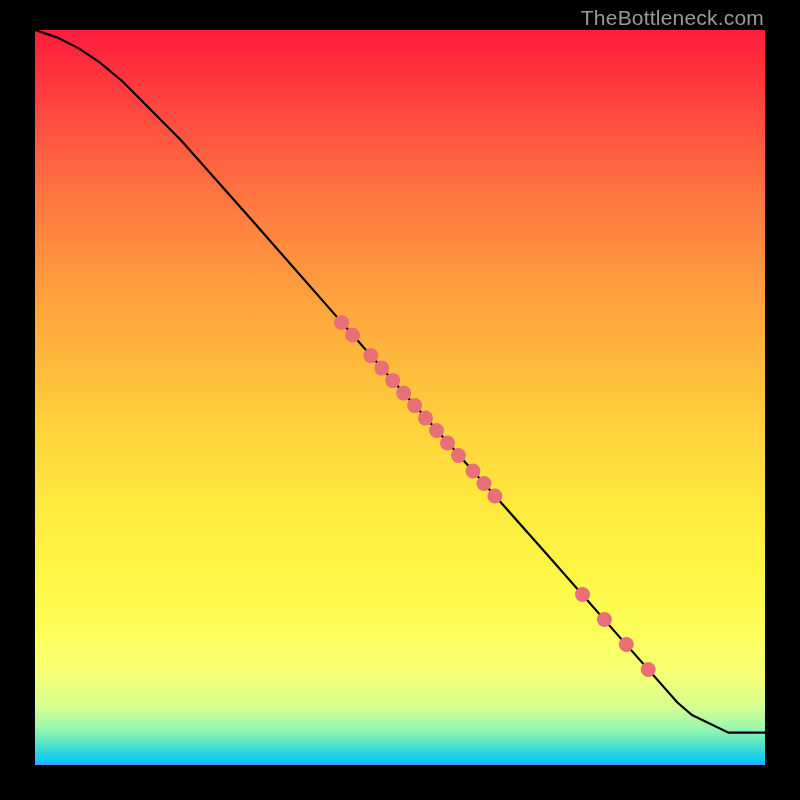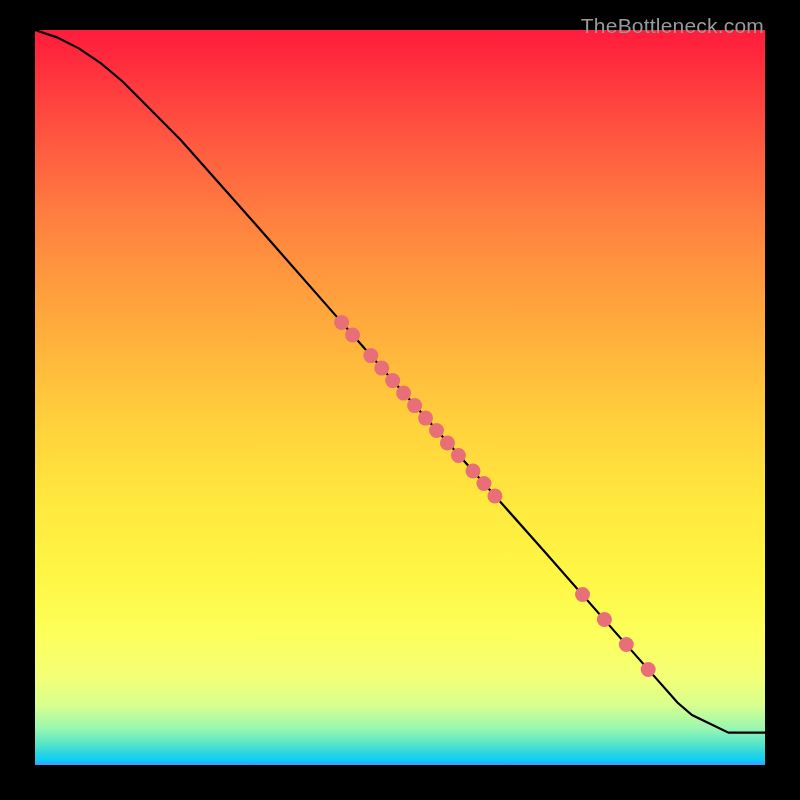--- a/index.html
+++ b/index.html
@@ -32,21 +32,21 @@
       #d6ff90 92%,
       #99f7b0 95%,
       #5ae6c6 97%,
       #27d4e0 98.5%,
       #0ecff5 99.3%,
       #3e9bff 100%
     );
   }
   .watermark {
     position: absolute;
-    top: 14px;
+    top: 6px;
     right: 36px;
     color: #9a9a9a;
     font-size: 21px;
     font-family: Arial, sans-serif;
     letter-spacing: 0.2px;
   }
   svg.overlay {
     position: absolute;
     left: 35px;
     top: 30px;

